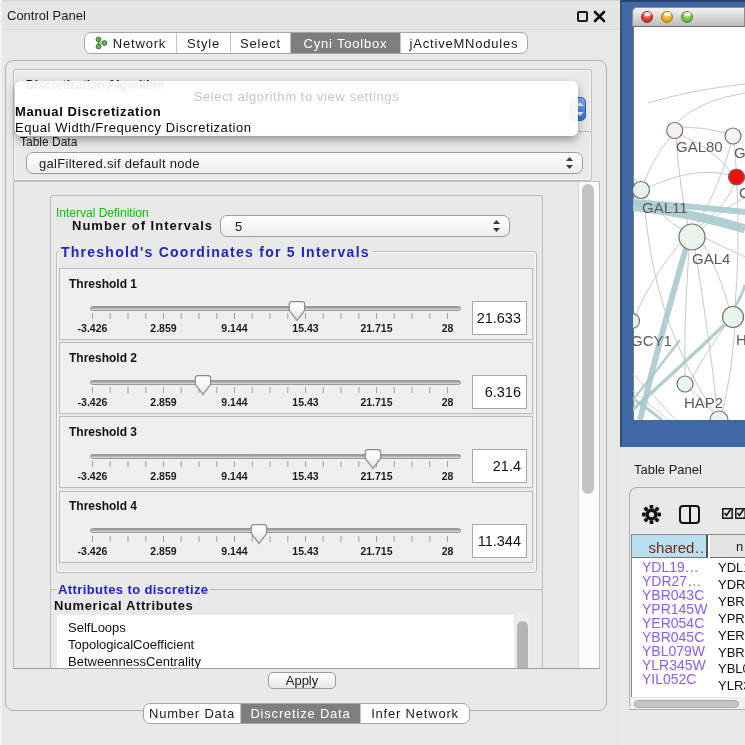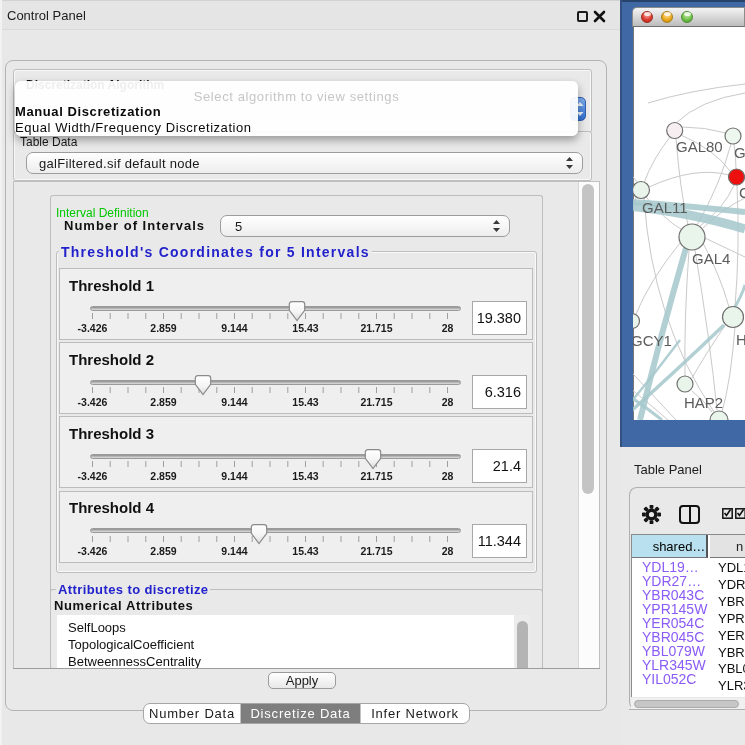--- a/index.html
+++ b/index.html
@@ -21,21 +21,21 @@
 
 .combo { position:absolute; background:linear-gradient(#ffffff,#ededed);
   border:1px solid #9d9d9d; border-radius:7px; font-size:13px; color:#1a1a1a;
   display:flex; align-items:center; }
 .combo .arr { position:absolute; right:8px; top:0; height:100%; display:flex;
   flex-direction:column; justify-content:center; color:#444; }
 .combo .arr svg { display:block; }
 
 .tblock { position:absolute; left:59px; width:474px; height:72px;
   background:#efefef; border:1px solid #bcbcbc; }
-.tblock .ttitle { position:absolute; left:9px; top:7.5px; font-size:15px;
+.tblock .ttitle { position:absolute; left:9px; top:7.5px; font-size:12px;
   font-weight:bold; color:#111; }
 .tblock .track { position:absolute; left:30px; top:36.5px; width:371px; height:5px;
   border:1px solid #9a9a9a; border-radius:3px;
   background:linear-gradient(#8e8e8e,#e0e0e0); }
 .tblock .vbox { position:absolute; left:412px; top:32px; width:55px; height:34px;
   background:#fff; border:1px solid #a8a8a8; font-size:14.5px; color:#111;
   display:flex; align-items:center; justify-content:flex-end; padding-right:5px; }
 .ticklbl { position:absolute; top:53px; font-size:10.5px; font-weight:bold;
   color:#1a1a1a; transform:translateX(-50%); }
 
@@ -47,20 +47,34 @@
 <div id="root">
   <div class="abs" style="left:0;top:0;width:2px;height:745px;background:#f2f2f2;z-index:5;"></div>
 
   <div class="abs" style="left:0;top:0;width:620px;height:30px;background:#e5e5e5;border-top:1px solid #d2d2d2;border-bottom:1px solid #dadada;"></div>
   <div class="abs" style="left:7px;top:8px;font-size:13px;color:#1c1c1c;">Control Panel</div>
   <div class="abs" style="left:577px;top:11px;width:11px;height:11px;border:2px solid #1a1a1a;border-radius:2px;"></div>
   <svg class="abs" style="left:593px;top:10px;" width="13" height="13" viewBox="0 0 13 13">
       <path d="M2 2 L11 11 M11 2 L2 11" stroke="#111" stroke-width="2.6" stroke-linecap="round"></path>
     </svg>
 
+  <div class="pill" style="left:84px;top:32px;height:22px;">
+    <div class="seg" style="width:92px;">
+      <svg width="13" height="14" viewBox="0 0 13 14" style="margin-right:5px;">
+        <path d="M3.5 4 L3.5 10 M3.5 7 L9 7" stroke="#7a7a7a" stroke-width="1.2" fill="none"></path>
+        <circle cx="3.5" cy="3.5" r="2.4" fill="#67b355" stroke="#3f7a33"></circle>
+        <circle cx="3.5" cy="10.5" r="2.4" fill="#67b355" stroke="#3f7a33"></circle>
+        <circle cx="9.5" cy="7" r="2.4" fill="#67b355" stroke="#3f7a33"></circle>
+      </svg>
+      Network</div>
+    <div class="seg" style="width:54px;">Style</div>
+    <div class="seg" style="width:60px;">Select</div>
+    <div class="seg sel" style="width:110px;">Cyni Toolbox</div>
+    <div class="seg" style="width:126px;">jActiveMNodules</div>
+  </div>
 
   <div class="abs" style="left:5px;top:60px;width:602px;height:651px;background:#e9e9e9;border:1px solid #b3b3b3;border-radius:8px;"></div>
 
   <div class="grp" style="left:13px;top:69px;width:579px;height:64px;"></div>
   <div class="grplabel" style="left:24px;top:78px;font-weight:bold;color:#111;background:none;">Discretization Algorithm</div>
 
   <div class="abs" style="left:570px;top:97px;width:16px;height:24px;border-radius:5px;background:linear-gradient(#7facec,#2f6fd0);border:1px solid #3061ae;"></div>
   <svg class="abs" style="left:575px;top:101px;" width="10" height="16" viewBox="0 0 10 16">
     <path d="M5 1 L8.5 5 L1.5 5 Z" fill="#eef4fc"></path>
       <path d="M5 15 L8.5 11 L1.5 11 Z" fill="#eef4fc"></path>
@@ -78,21 +92,21 @@
   </div>
 
   <div class="abs" style="left:13px;top:181px;width:587px;height:488px;border:1px solid #c0c0c0;background:#e9e9e9;"></div>
 
   <div class="abs" style="left:578px;top:182px;width:21px;height:486px;background:#fcfcfc;border-left:1px solid #d5d5d5;"></div>
   <div class="abs" style="left:582px;top:184px;width:12px;height:310px;background:#c4c4c4;border-radius:6px;"></div>
 
   <div class="grp" style="left:50px;top:195px;width:493px;height:474px;border-bottom:none;border-radius:3px 3px 0 0;box-shadow:none;"></div>
   <div class="grplabel" style="left:54px;top:206px;color:#00c800;background:#e9e9e9;">Interval Definition</div>
 
-  <div class="abs" style="left:64px;top:218px;font-size:13px;letter-spacing:1px;font-weight:bold;color:#111;">Number of Intervals</div>
+  <div class="abs" style="left:72px;top:218px;font-size:13px;letter-spacing:1px;font-weight:bold;color:#111;">Number of Intervals</div>
   <div class="combo" style="left:220px;top:215px;width:290px;height:22px;padding-left:14px;">5
     <div class="arr">
         <svg width="9" height="14" viewBox="0 0 9 14">
           <path d="M4.5 1 L8 5 L1 5 Z" fill="#3a3a3a"></path>
           <path d="M4.5 13 L8 9 L1 9 Z" fill="#3a3a3a"></path>
         </svg>
       </div>
   </div>
 
   <div class="grp" style="left:56px;top:251px;width:481px;height:322px;"></div>
@@ -135,21 +149,21 @@
     <svg style="position:absolute;left:228.4px;top:32px;" width="18" height="21" viewBox="0 0 18 21">
         <defs>
           <linearGradient id="kg0" x1="0" y1="0" x2="0" y2="1">
             <stop offset="0" stop-color="#ffffff"></stop>
             <stop offset="0.55" stop-color="#f4f4f4"></stop>
             <stop offset="1" stop-color="#dcdcdc"></stop>
           </linearGradient>
         </defs>
         <path d="M3.9,0.7 L14.1,0.7 Q16.7,0.7 16.7,3.3 L16.7,9.3 L9,19.6 L1.3,9.3 L1.3,3.3 Q1.3,0.7 3.9,0.7 Z" fill="url(#kg0)" stroke="#8a8a8a" stroke-width="1.2"></path>
       </svg>
-    <div class="vbox">19.380</div>
+    <div class="vbox">21.633</div>
   </div>
   <div class="tblock" style="top:342px;">
     <div class="ttitle">Threshold 2</div>
     <div class="track"></div>
     <svg style="position:absolute;left:0;top:44px;" width="474" height="7" viewBox="0 0 474 7">
         <g stroke="#9f9f9f" stroke-width="1">
           <line x1="32.5" y1="0" x2="32.5" y2="6"></line>
           <line x1="50.2" y1="0" x2="50.2" y2="6"></line>
           <line x1="68.0" y1="0" x2="68.0" y2="6"></line>
           <line x1="85.8" y1="0" x2="85.8" y2="6"></line>
@@ -412,21 +426,21 @@
   <svg class="abs" style="left:722px;top:508px;" width="26" height="11" viewBox="0 0 26 11">
     <rect x="0.8" y="0.8" width="9.4" height="9.4" fill="none" stroke="#111" stroke-width="1.5"></rect>
     <path d="M2.5 5 L4.5 7.5 L8.5 1.5" stroke="#111" stroke-width="1.6" fill="none"></path>
     <rect x="13.8" y="0.8" width="9.4" height="9.4" fill="none" stroke="#111" stroke-width="1.5"></rect>
     <path d="M15.5 5 L17.5 7.5 L21.5 1.5" stroke="#111" stroke-width="1.6" fill="none"></path>
   </svg>
 
   <div class="abs" style="left:631px;top:534px;width:114px;height:163px;background:#fff;border-left:1px solid #8a8a8a;border-top:1px solid #8a8a8a;overflow:hidden;">
     <div style="position:absolute;left:0;top:0;width:76px;height:23px;background:#b9e0ee;border-right:2px solid #555;border-bottom:1px solid #777;"></div>
     <div style="position:absolute;left:78px;top:0;width:40px;height:23px;background:#e3e3e3;border-bottom:1px solid #777;"></div>
-    <div style="position:absolute;left:9px;top:4px;width:76px;text-align:center;font-size:13px;color:#000000;">shared…</div>
+    <div style="position:absolute;left:9px;top:4px;width:76px;text-align:center;font-size:15px;color:#7f1d1d;">shared…</div>
     <div style="position:absolute;left:104px;top:4px;font-size:13px;color:#222;">n…</div>
     <div style="position:absolute;left:10px;top:25px;font-size:14px;color:#8b5cf6;line-height:14px;">YDL19…<br>YDR27…<br>YBR043C<br>YPR145W<br>YER054C<br>YBR045C<br>YBL079W<br>YLR345W<br>YIL052C</div>
     <div style="position:absolute;left:86px;top:25px;font-size:13px;color:#111;line-height:16.9px;">YDL19<br>YDR27<br>YBR04<br>YPR14<br>YER05<br>YBR04<br>YBL07<br>YLR34<br>YIL05</div>
   </div>
 
   <div class="abs" style="left:631px;top:698px;width:114px;height:11px;background:#f0f0f0;"></div>
   <div class="abs" style="left:634px;top:699.5px;width:105px;height:8px;background:#c6c6c6;border:1px solid #aaaaaa;border-radius:4.5px;"></div>
   <div class="abs" style="left:629px;top:709px;width:116px;height:1px;background:#b0b0b0;"></div>
 
 </div>

